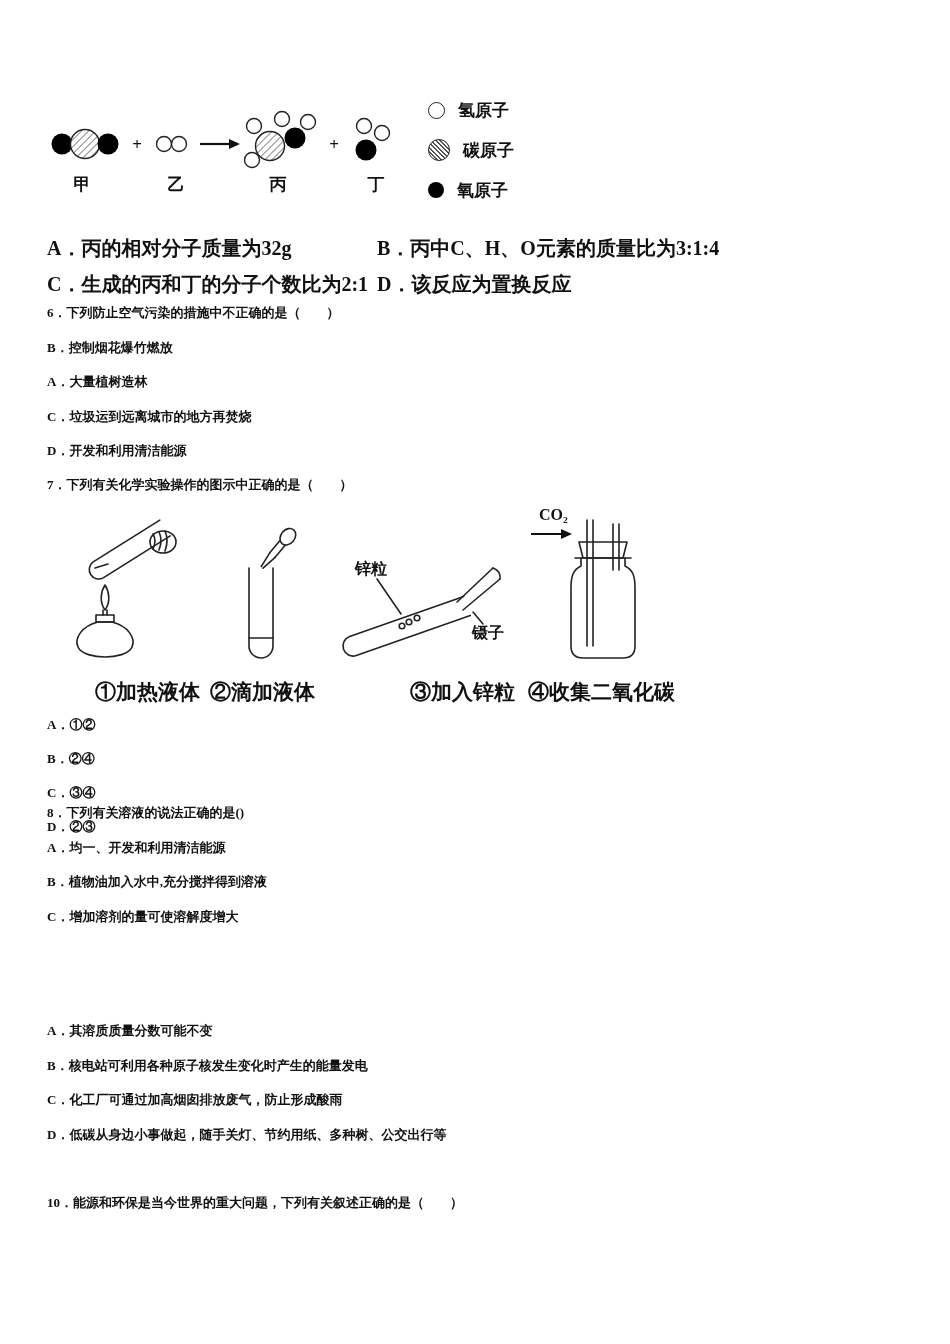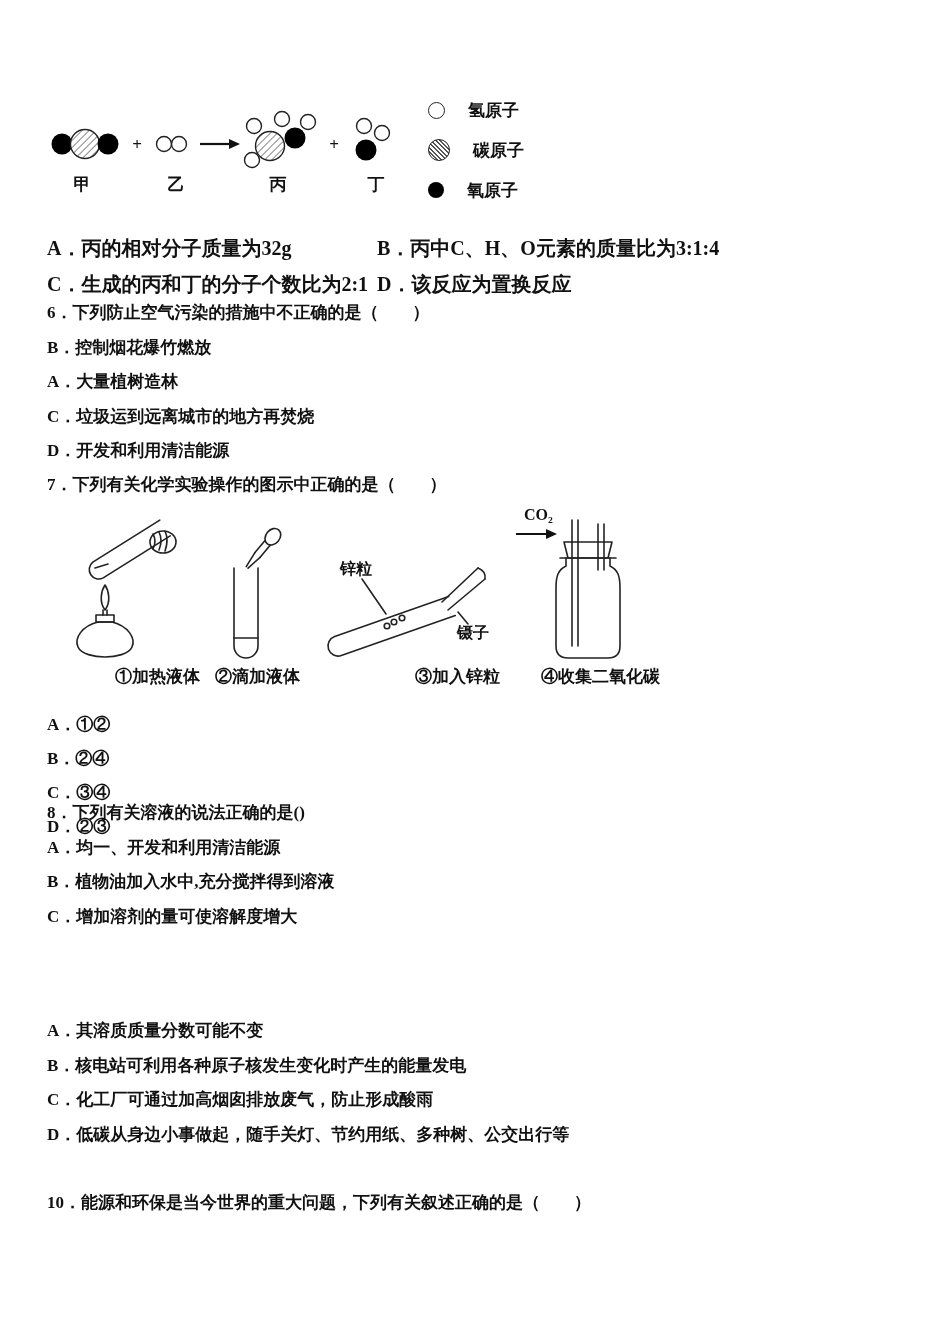--- a/index.html
+++ b/index.html
@@ -3,43 +3,43 @@
 <meta charset="utf-8">
 <style>
   html,body{margin:0;padding:0}
   body{
     width:950px;height:1344px;background:#ffffff;
     font-family:"Liberation Serif","DejaVu Serif",serif;
     color:#111;font-weight:bold;
   }
   .page{position:relative;width:950px;height:1344px;background:#fff;overflow:hidden}
   .abs{position:absolute}
-  .line{font-size:17px;line-height:34.5px;white-space:pre}
+  .line{font-size:13px;line-height:34.5px;white-space:pre}
   .block{position:absolute;left:47px}
 
   
   .reaction-wrap{top:92px;left:42px}
 
   
   .legend{position:absolute;top:90px;left:428px;font-size:17px}
-  .legend-row{display:flex;align-items:center;height:40px;gap:23px}
+  .legend-row{display:flex;align-items:center;height:40px;gap:13px}
   .atom{display:inline-block;border-radius:50%;flex:0 0 auto}
   .atom.h{width:15px;height:15px;border:1.6px solid #222;background:#fff}
   .atom.c{width:20px;height:20px;border:1.6px solid #222;
           background:repeating-linear-gradient(45deg,#fff 0px,#fff 2px,#555 2px,#555 3.2px)}
   .atom.o{width:16px;height:16px;background:#000}
 
   
   .q5-grid{position:absolute;top:230px;left:47px;display:grid;
            grid-template-columns:330px auto;font-size:20px;line-height:36px;white-space:pre}
 
   
   .figs{position:absolute;top:496px;left:50px;display:flex;align-items:flex-end;gap:10px}
   .fig{display:flex;flex-direction:column;align-items:flex-end;margin:0}
-  .fig .caption{font-size:17px;margin-top:3px;white-space:pre}
+  .fig .caption{font-size:21px;margin-top:16px;white-space:pre}
   svg{display:block}
   .sk{fill:none;stroke:#222;stroke-width:1.6;stroke-linecap:round;stroke-linejoin:round}
   .svgtext{font-family:"Liberation Serif",serif;font-size:16px;font-weight:bold;fill:#111}
   .moltext{font-family:"Liberation Serif",serif;font-size:17px;font-weight:bold;fill:#111}
 </style>
 </head>
 <body>
 
 <div class="page">
 

